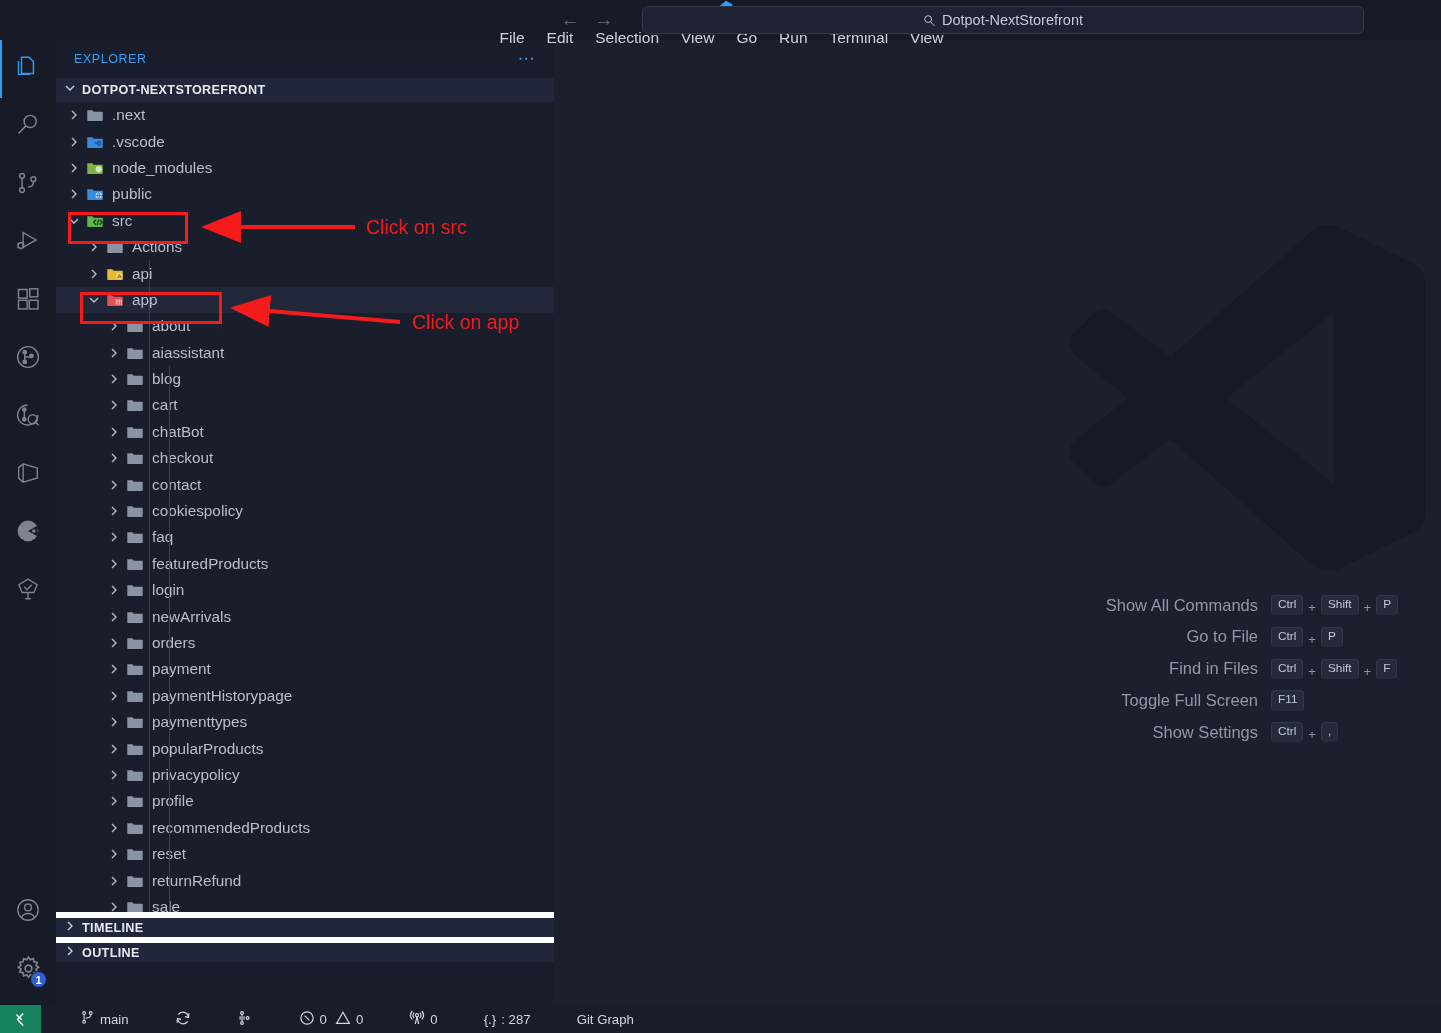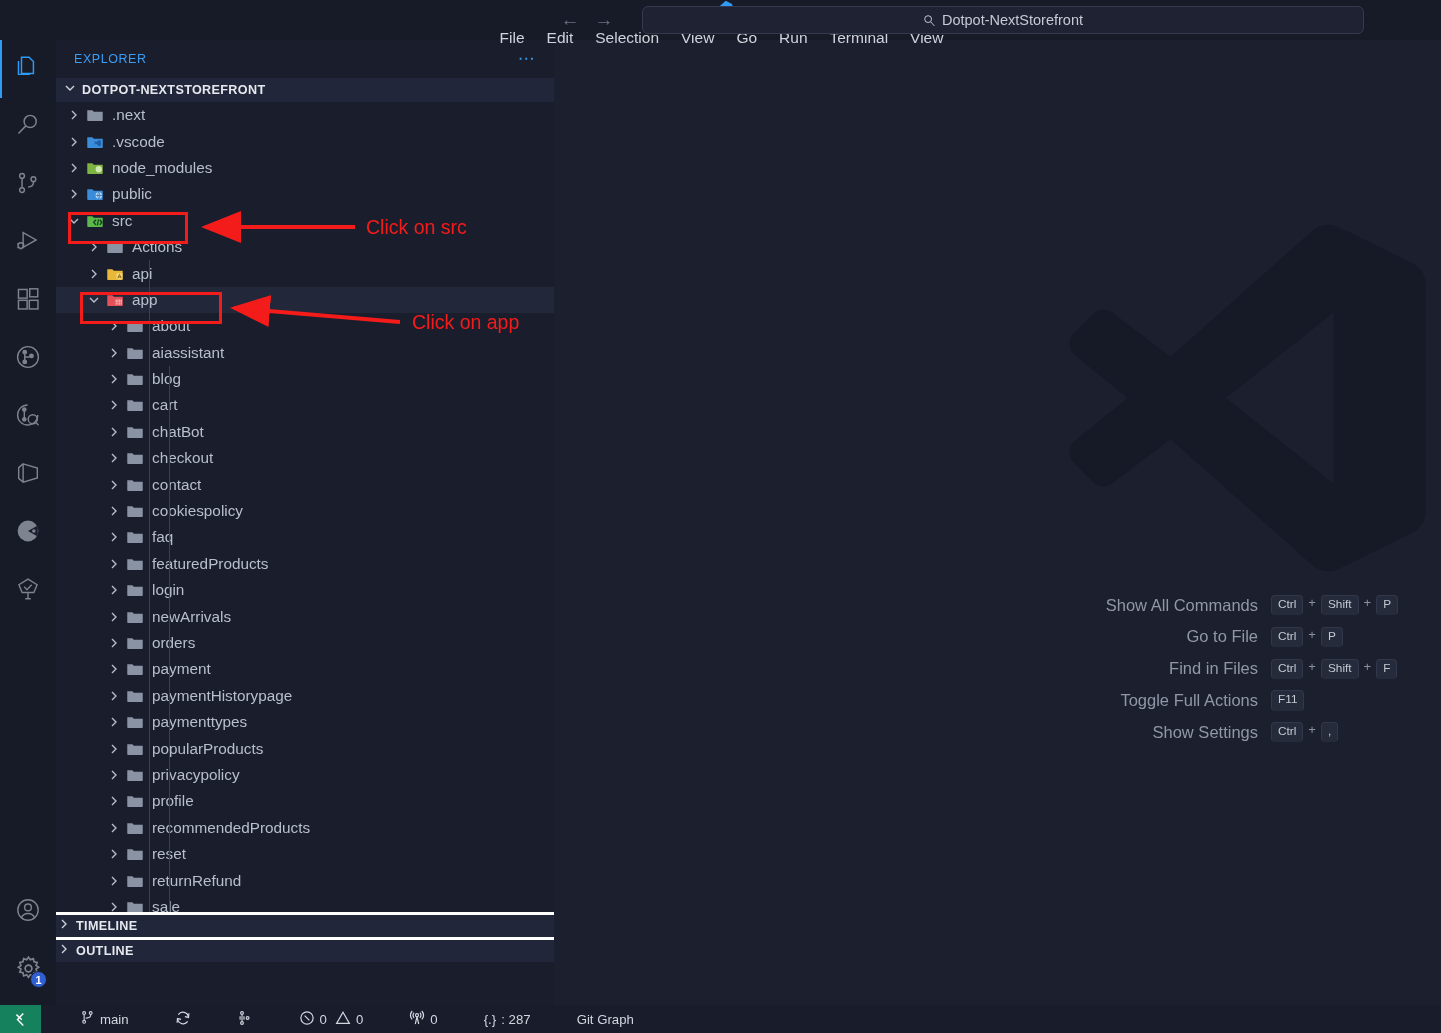--- a/index.html
+++ b/index.html
@@ -92,38 +92,38 @@
   .trow .ficon { width: 18px; height: 18px; flex: 0 0 18px; margin-left: 4px; display:flex; align-items:center; justify-content:center; }
   .trow .tlabel { color: #b8bfcc; font-size: 15.3px; margin-left: 8px; }
 
   .indent-guide {
     position: absolute; width: 1px; background: #3a4054; top: 0; bottom: 0;
   }
 
   
   .panel-head {
     height: 25px; display: flex; align-items: center; gap: 4px;
-    background: #21263a; border-top: 3px solid #ffffff; cursor: pointer;
+    background: #21263a; padding-left: 6px; border-top: 6px solid #ffffff; cursor: pointer;
   }
   .panel-head .lbl { color: #e6e8ee; font-size: 12.6px; font-weight: bold; letter-spacing: 0.35px; }
 
   
   .editor-area {
     position: absolute; left: 554px; top: 40px; width: 887px; height: 965px;
     background: #1b1f2e; overflow: hidden;
   }
   .watermark-logo { position: absolute; left: 496px; top: 168px; opacity: 1; }
 
   .keybinds {
     position: absolute; left: 0px; top: 555px; width: 845px;
     display: flex; flex-direction: column; gap: 11.5px;
   }
   .kb-row { display: flex; align-items: center; justify-content: flex-end; gap: 0px; }
   .kb-label { color: #9098a8; font-size: 16.5px; margin-right: 13px; }
-  .kb-keys { display: flex; align-items: flex-start; gap: 5px; width: 128px; }
+  .kb-keys { display: flex; align-items: flex-end; gap: 5px; width: 128px; }
   .kb-key {
     background: #262b3c; border: 1px solid #32384b; border-bottom-color: #272c3c;
     border-radius: 4px; color: #c4c9d4; font-size: 11.8px;
     padding: 3px 6px 3.5px 6px; line-height: 1; white-space: nowrap;
   }
   .kb-plus { color: #8b92a2; font-size: 13px; }
 
   
   .statusbar {
     position: absolute; left: 0; bottom: 0; width: 1441px; height: 28px;
@@ -819,21 +819,21 @@
           <span class="kb-label">Find in Files</span>
           <span class="kb-keys">
             <span class="kb-key">Ctrl</span>
             <span class="kb-plus">+</span>
             <span class="kb-key">Shift</span>
             <span class="kb-plus">+</span>
             <span class="kb-key">F</span>
           </span>
         </div>
         <div class="kb-row">
-          <span class="kb-label">Toggle Full Actions</span>
+          <span class="kb-label">Toggle Full Screen</span>
           <span class="kb-keys">
             <span class="kb-key">F11</span>
           </span>
         </div>
         <div class="kb-row">
           <span class="kb-label">Show Settings</span>
           <span class="kb-keys">
             <span class="kb-key">Ctrl</span>
             <span class="kb-plus">+</span>
             <span class="kb-key">,</span>

